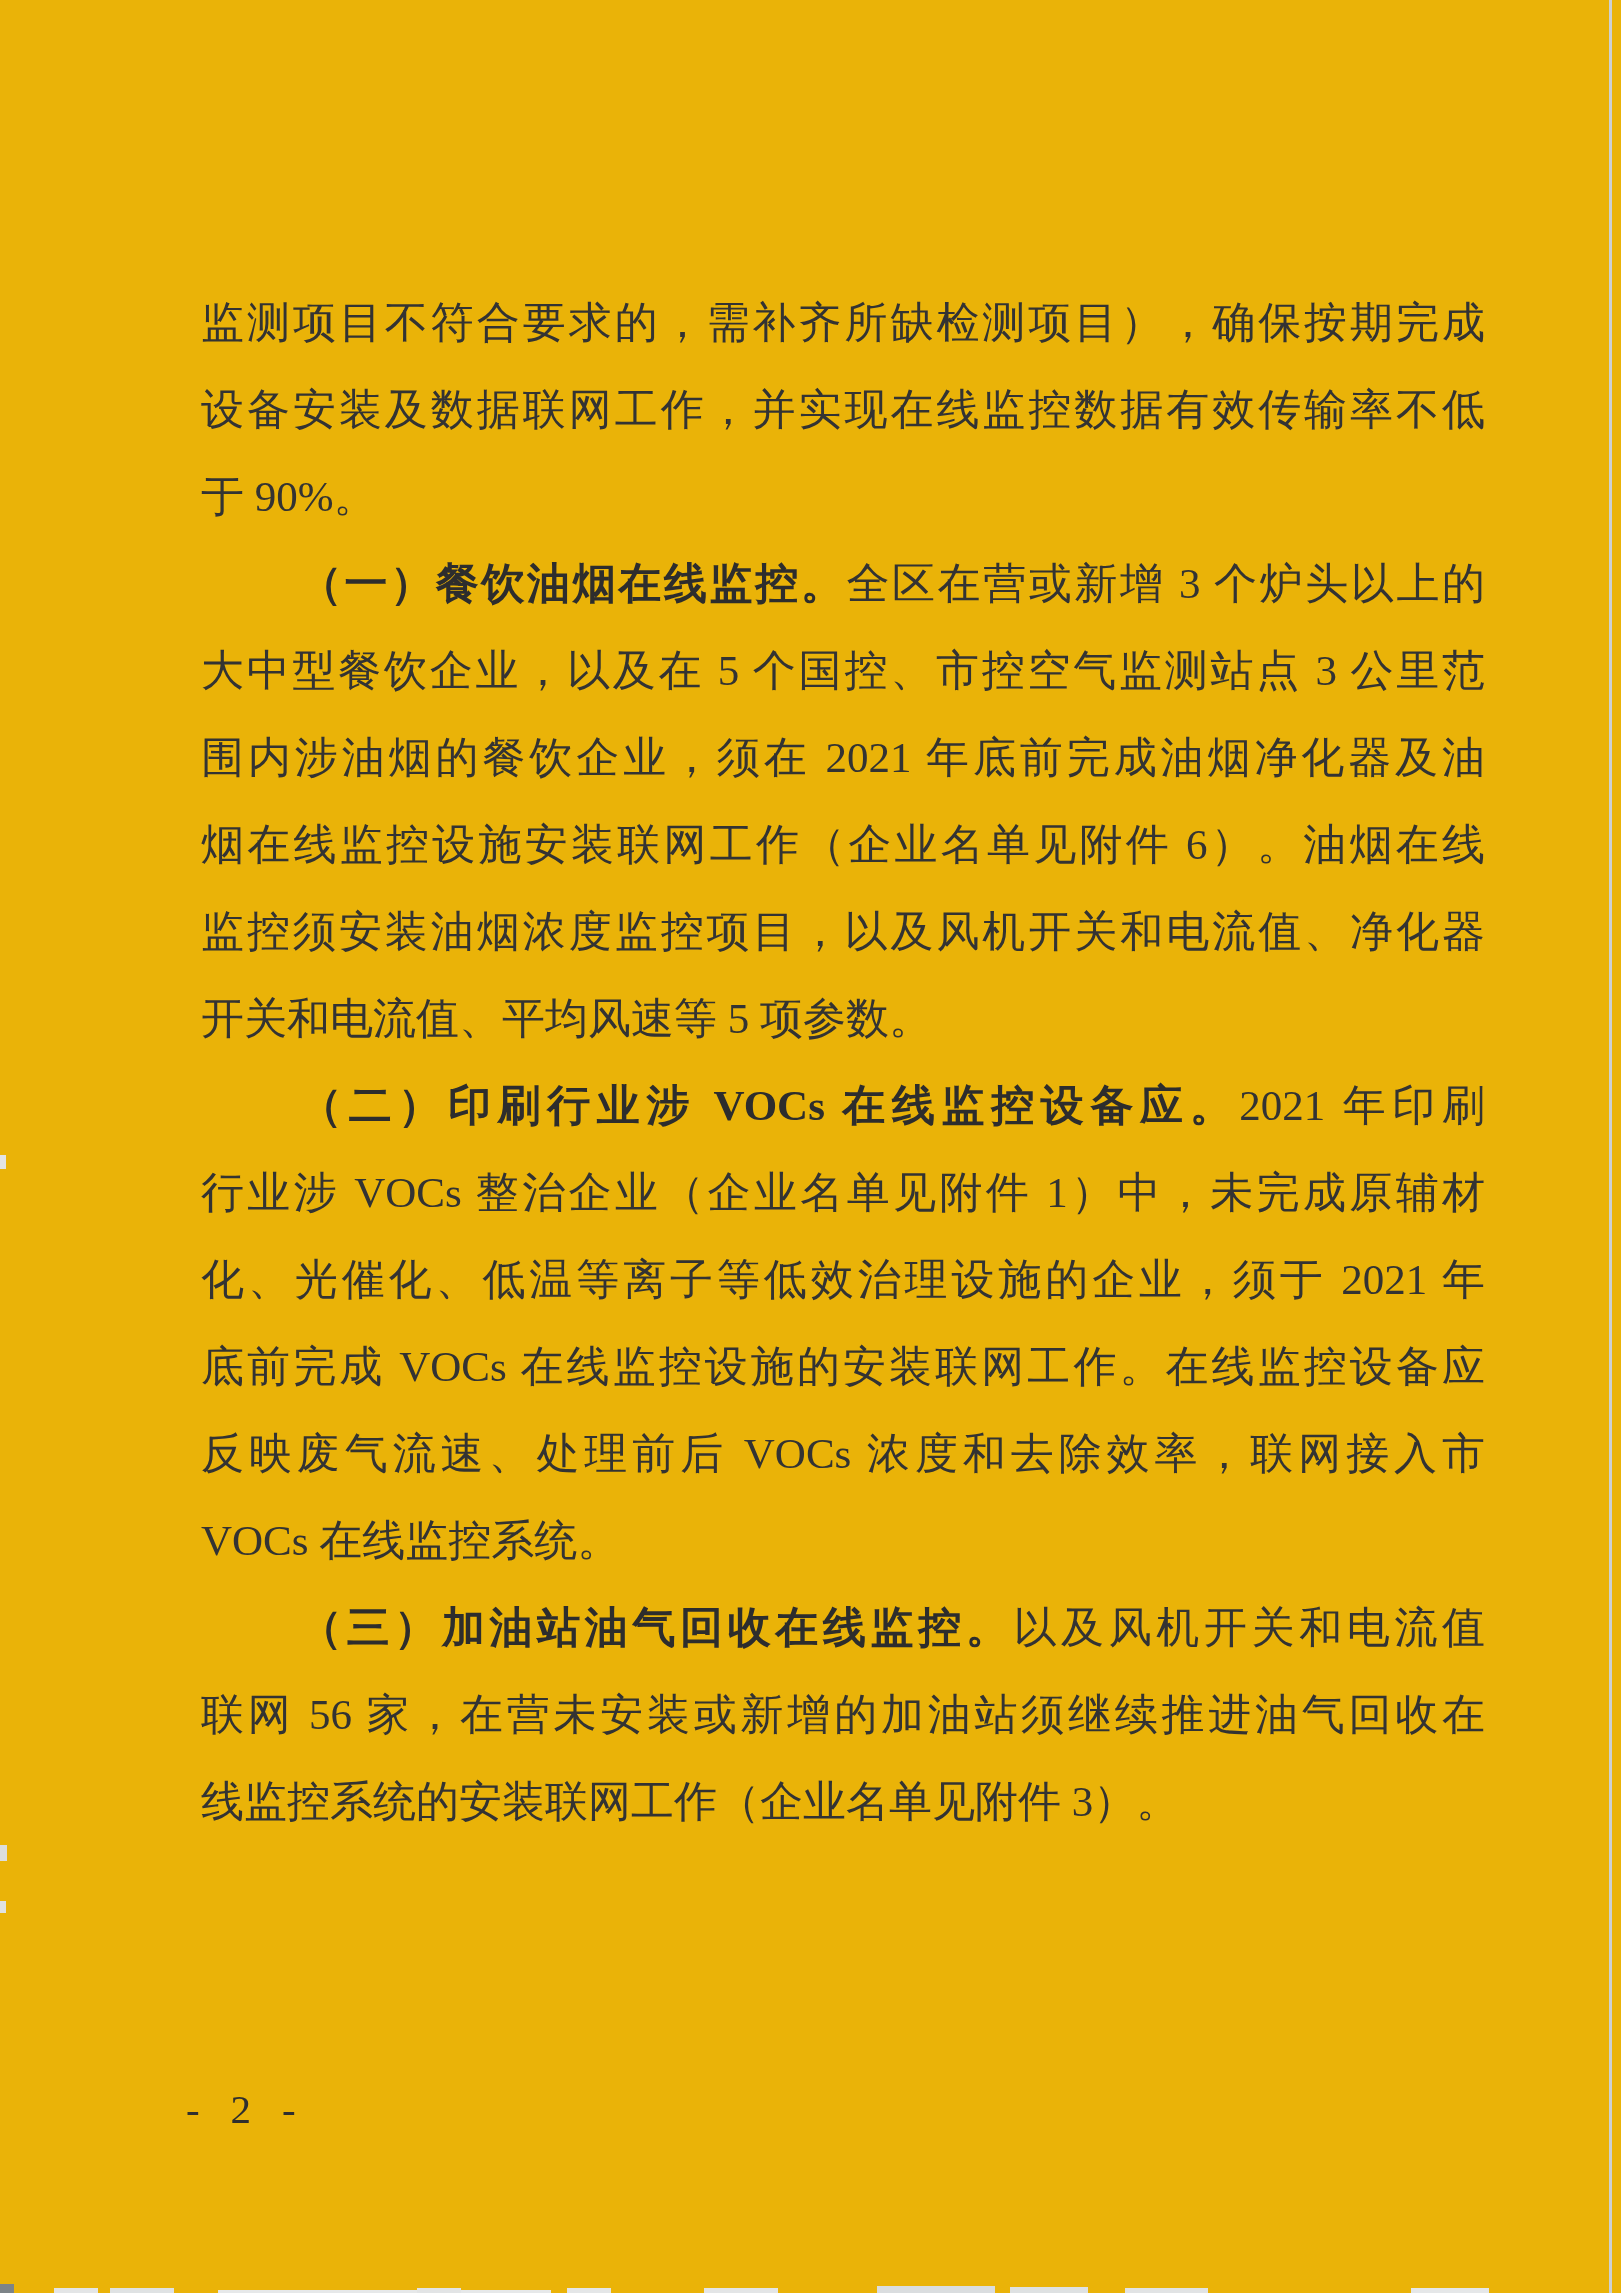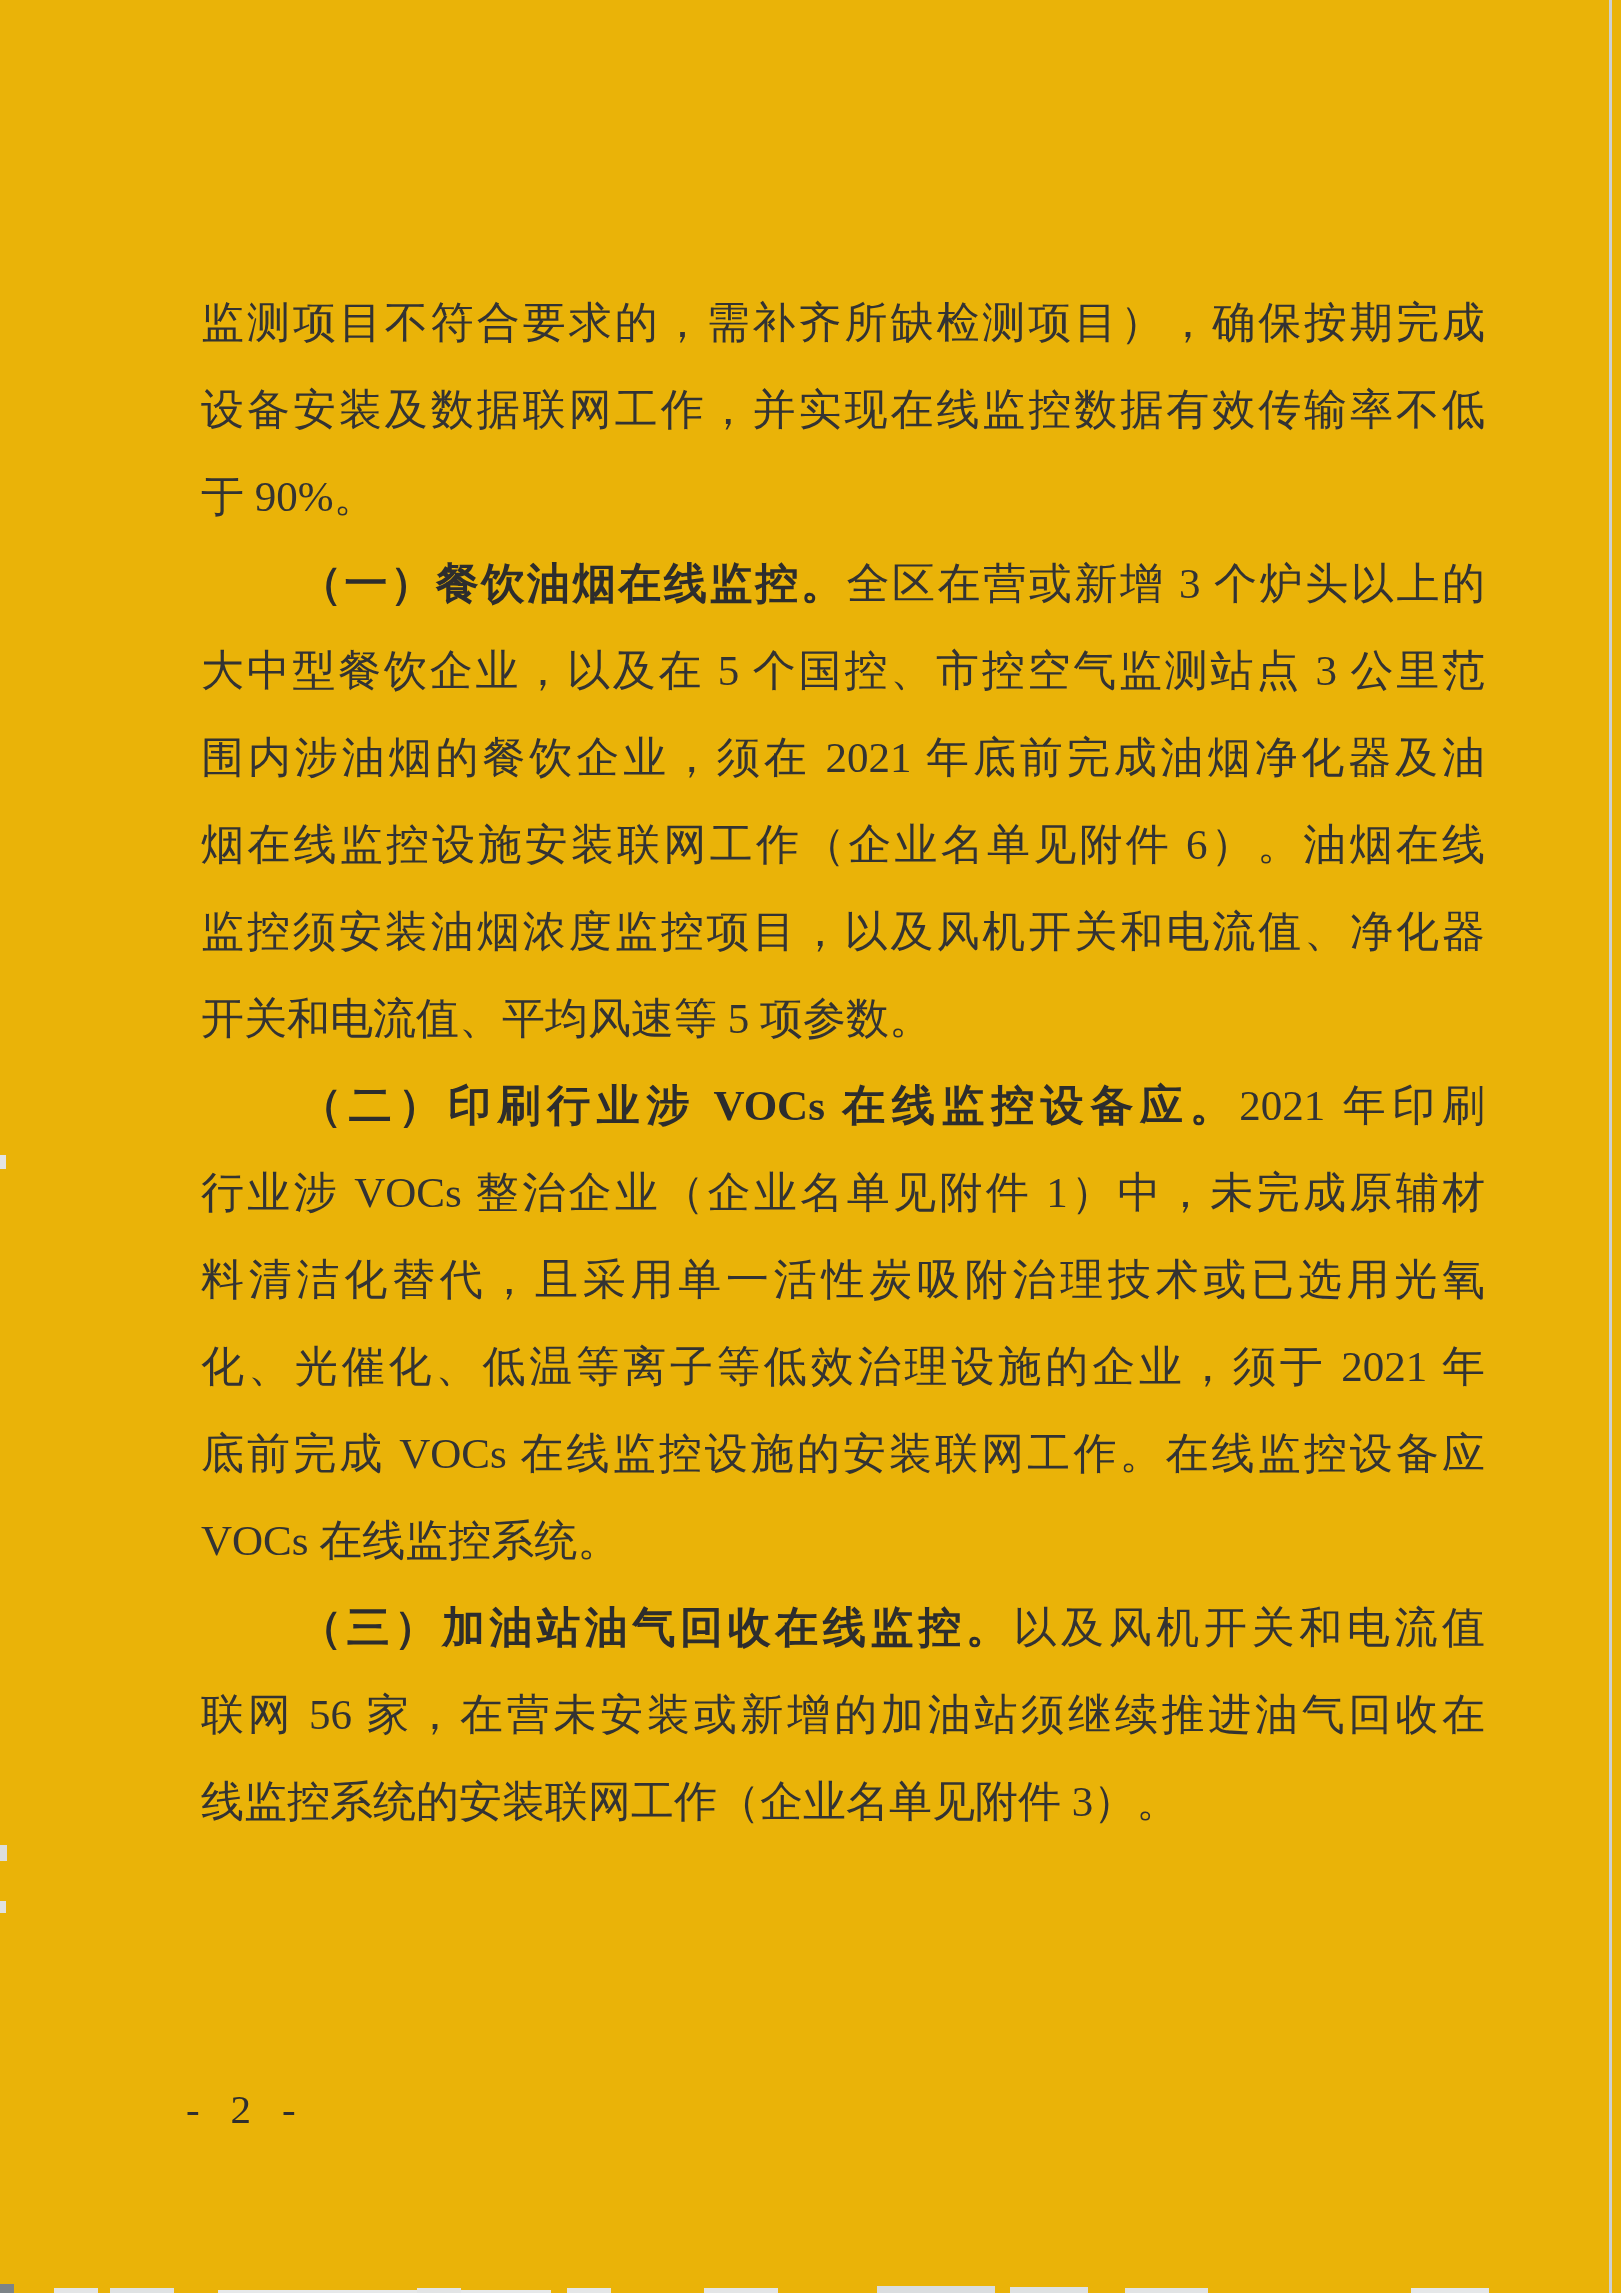--- a/index.html
+++ b/index.html
@@ -68,23 +68,23 @@
       <div class="line"><span>设备安装及数据联网工作，并实现在线监控数据有效传输率不低</span></div>
       <div class="line last"><span>于 90%。</span></div>
       <div class="line first"><span class="head">（一）餐饮油烟在线监控。</span><span>全区在营或新增 3 个炉头以上的</span></div>
       <div class="line"><span>大中型餐饮企业，以及在 5 个国控、市控空气监测站点 3 公里范</span></div>
       <div class="line"><span>围内涉油烟的餐饮企业，须在 2021 年底前完成油烟净化器及油</span></div>
       <div class="line"><span>烟在线监控设施安装联网工作（企业名单见附件 6）。油烟在线</span></div>
       <div class="line"><span>监控须安装油烟浓度监控项目，以及风机开关和电流值、净化器</span></div>
       <div class="line last"><span>开关和电流值、平均风速等 5 项参数。</span></div>
       <div class="line first"><span class="head">（二）印刷行业涉 VOCs 在线监控设备应。</span><span>2021 年印刷</span></div>
       <div class="line"><span>行业涉 VOCs 整治企业（企业名单见附件 1）中，未完成原辅材</span></div>
-      <div class="line"><span>料清洁化替代，且采用单一活性炭吸附治理技术或已选用光氧</span></div>
       <div class="line"><span>化、光催化、低温等离子等低效治理设施的企业，须于 2021 年</span></div>
       <div class="line"><span>底前完成 VOCs 在线监控设施的安装联网工作。在线监控设备应</span></div>
+      <div class="line"><span>反映废气流速、处理前后 VOCs 浓度和去除效率，联网接入市</span></div>
       <div class="line last"><span>VOCs 在线监控系统。</span></div>
       <div class="line first"><span class="head">（三）加油站油气回收在线监控。</span><span>以及风机开关和电流值</span></div>
       <div class="line"><span>联网 56 家，在营未安装或新增的加油站须继续推进油气回收在</span></div>
       <div class="line last"><span>线监控系统的安装联网工作（企业名单见附件 3）。</span></div>
     </div>
 
   <div id="footer-page-number">- 2 -</div>
 
   <div class="scan-vline"></div>
 

